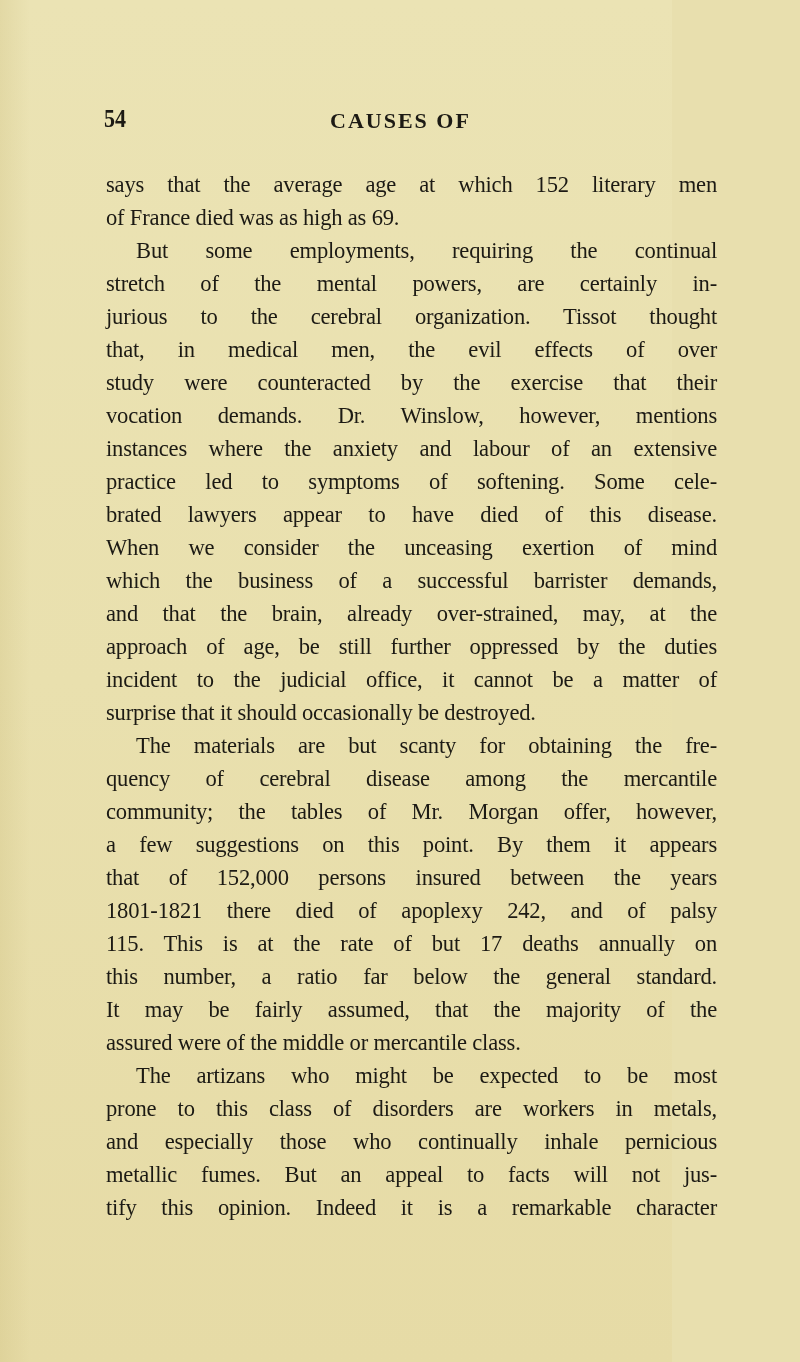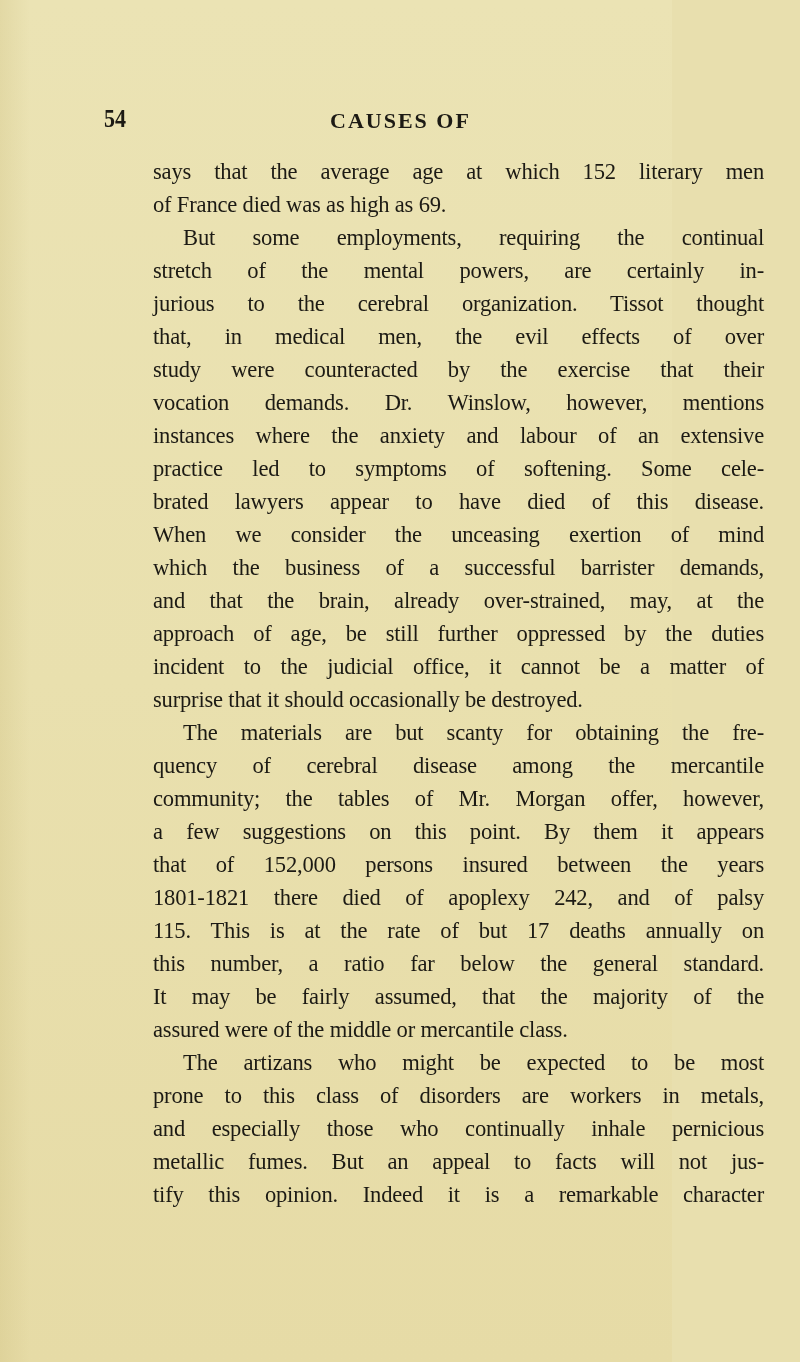--- a/index.html
+++ b/index.html
@@ -42,24 +42,23 @@
     .running-head {
       position: absolute;
       left: 226px;
       top: 4px;
       font-size: 22px;
       font-weight: bold;
       letter-spacing: 2px;
     }
     .body-text {
       position: absolute;
-      top: 155px;
+      top: 168px;
       left: 106px;
       width: 611px;
-      margin-left: 47px;
     }
     .line {
       display: block;
       height: 33px;
       line-height: 33px;
       font-size: 24px;
       white-space: nowrap;
       text-align: justify;
       text-align-last: justify;
       letter-spacing: -0.2px;

